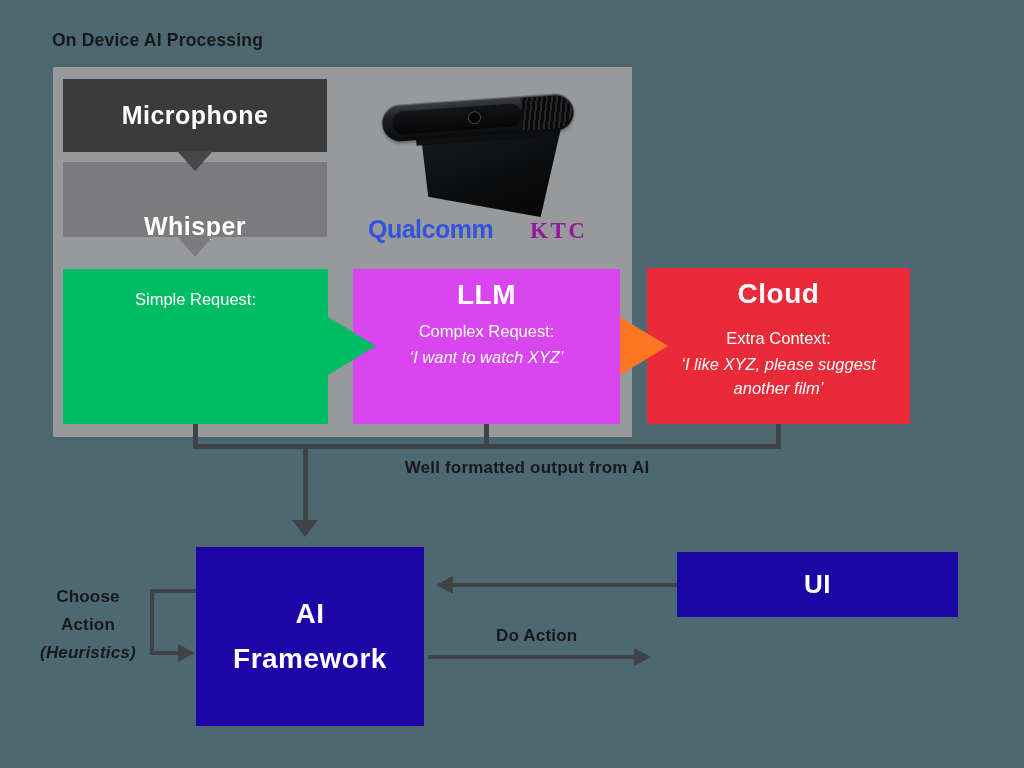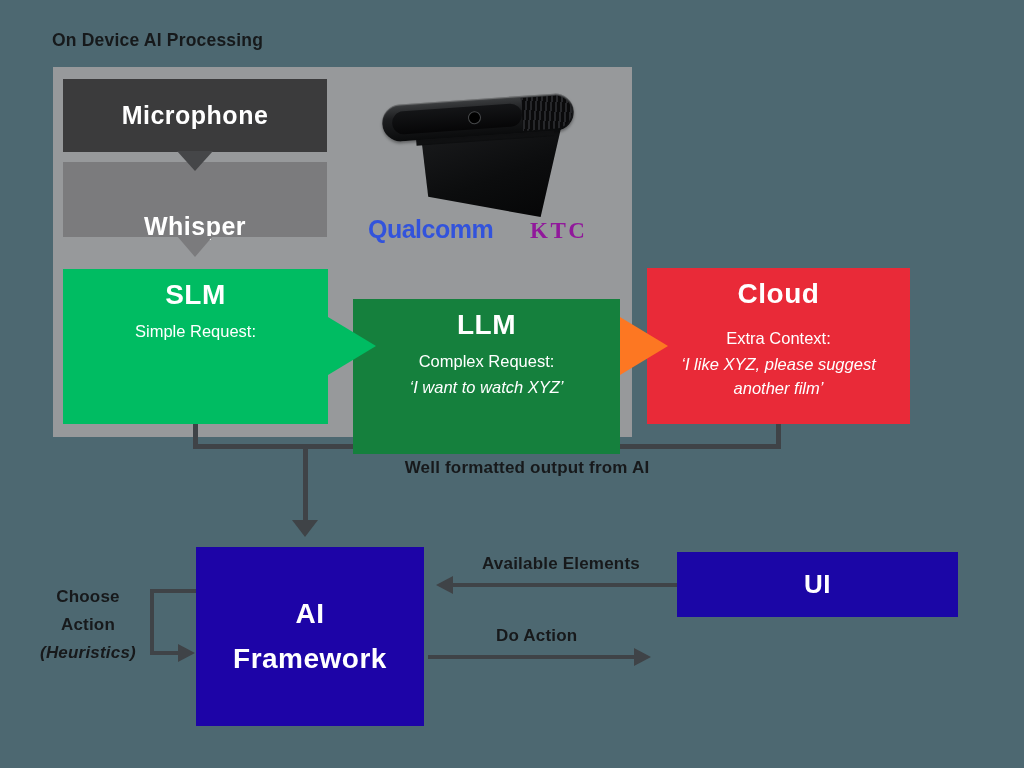--- a/index.html
+++ b/index.html
@@ -48,21 +48,21 @@
   .ktc{position:absolute;left:477px;top:151px;font-family:"Liberation Serif",serif;
         font-size:23px;font-weight:700;color:#91189b;letter-spacing:2.5px;}
 
   
   .fbox{position:absolute;top:202px;height:155px;color:#fff;text-align:center;
         padding-top:10px;box-sizing:border-box;}
   .fbox .b-title{font-size:28px;font-weight:700;letter-spacing:.5px;}
   .fbox .b-sub{font-size:16.5px;margin-top:9px;line-height:1.45;}
   .fbox .b-quote{font-size:16.5px;font-style:italic;line-height:1.45;margin:2px auto 0;}
   .box-slm{left:10px;width:265px;background:#00bc62;z-index:2;}
-  .box-llm{left:300px;width:267px;background:#15803d;z-index:2;margin-top:30px;}
+  .box-llm{left:300px;width:267px;background:#d946ef;z-index:2;}
   .box-cloud{position:absolute;left:647px;top:268px;width:263px;height:156px;background:#e92a38;
         color:#fff;text-align:center;padding-top:10px;box-sizing:border-box;z-index:2;}
   .box-cloud .b-title{font-size:28px;font-weight:700;letter-spacing:.5px;}
   .box-cloud .b-sub{font-size:16.5px;margin-top:17px;line-height:1.45;}
   .box-cloud .b-quote{font-size:16.5px;font-style:italic;line-height:1.45;margin:2px auto 16px;max-width:215px;}
   .box-llm .b-quote{max-width:165px;}
   .tip{position:absolute;width:48px;height:58px;clip-path:polygon(0 0,100% 50%,0 100%);z-index:3;}
   .tip-slm{left:275px;top:250px;background:#00bc62;}
   .tip-llm{left:567px;top:250px;background:#fd7722;}
 
@@ -137,21 +137,20 @@
         <div class="device-face"></div>
         <div class="device-lens"></div>
         <div class="device-fins"></div>
       </div>
     </div>
 
     <div class="qualcomm">Qualcomm</div>
     <div class="ktc">KTC</div>
 
     <div class="fbox box-slm">
-      <div class="b-title">SLM</div>
       <div class="b-sub">Simple Request:</div>
     </div>
     <div class="tip tip-slm"></div>
 
     <div class="fbox box-llm">
       <div class="b-title">LLM</div>
       <div class="b-sub">Complex Request:</div>
       <div class="b-quote">‘I want to watch XYZ’</div>
     </div>
     <div class="tip tip-llm"></div>
@@ -180,21 +179,20 @@
   <div class="line loop-top"></div>
   <div class="line loop-vert"></div>
   <div class="line loop-bottom"></div>
   <div class="arrow-right-loop"></div>
 
   <div class="framework">
     <span>AI</span>
     <span>Framework</span>
   </div>
 
-  <div class="lbl lbl-avail">Available Elements</div>
   <div class="line avail-line"></div>
   <div class="arrow-left-avail"></div>
 
   <div class="lbl lbl-do">Do Action</div>
   <div class="line do-line"></div>
   <div class="arrow-right-do"></div>
 
   <div class="ui-box">
     <span>UI</span>
   </div>

